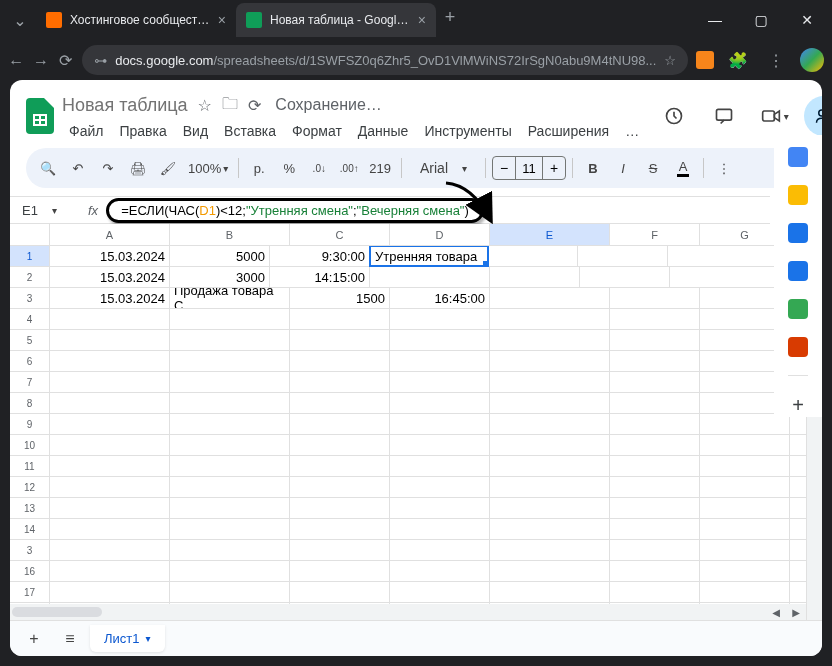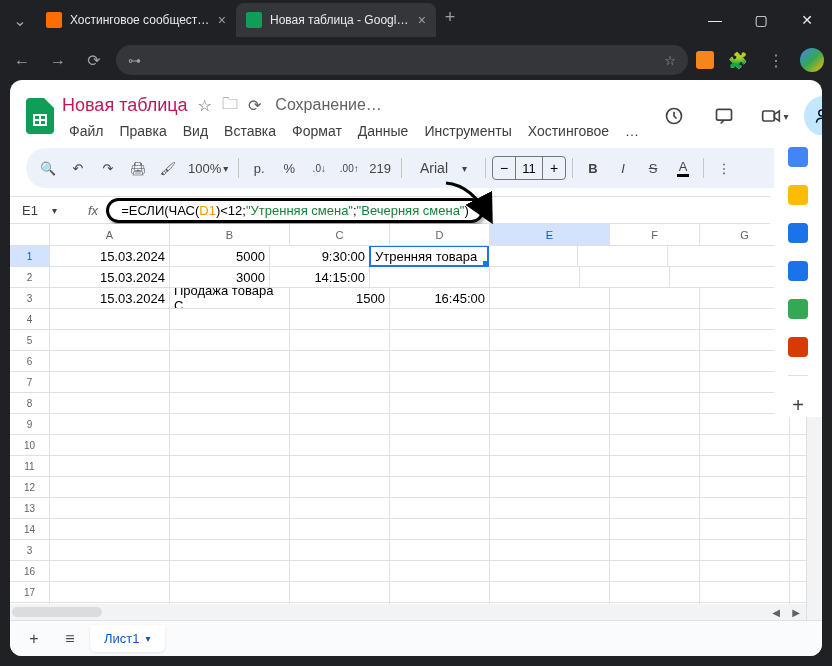--- a/index.html
+++ b/index.html
@@ -31,21 +31,21 @@
 .fox { background: #f6851b; }
 .avatar { width: 24px; height: 24px; border-radius: 50%; background: linear-gradient(135deg,#4285f4,#34a853,#fbbc04); }
 
 
 .sheets { position: absolute; top: 80px; left: 10px; right: 10px; bottom: 10px; background: #fff; border-radius: 12px; display: flex; flex-direction: column; overflow: hidden; }
 .sheets-header { height: 64px; display: flex; align-items: center; padding: 8px 16px 0; gap: 8px; }
 .sheets-logo { width: 36px; height: 36px; display:flex;align-items:center;justify-content:center;}
 .sheets-logo svg { width: 28px; height: 36px; }
 .sheets-title-area { flex: 1; display: flex; flex-direction: column; gap: 0px; }
 .title-row { display: flex; align-items: center; gap: 10px; }
-.doc-title { font-size: 18px; color: #be185d; }
+.doc-title { font-size: 18px; color: #737373; }
 .title-icon { color: #5f6368; font-size: 16px; }
 .saving { color: #5f6368; font-size: 16px; margin-left: 4px; }
 .menu-row { display: flex; gap: 2px; font-size: 14px; color: #3c4043; margin-top: 2px;}
 .menu-item { padding: 2px 7px; border-radius: 4px; }
 .header-right { display: flex; align-items: center; gap: 10px; }
 .hdr-btn { width: 40px; height: 40px; display:flex;align-items:center;justify-content:center; color: #444; border-radius: 50%; }
 .share-btn { width: 40px; height: 40px; background: #c2e7ff; border-radius: 50%; display:flex;align-items:center;justify-content:center;}
 
 
 .toolbar { height: 40px; margin: 4px 16px 8px; background: #edf2fa; border-radius: 20px; display: flex; align-items: center; padding: 0 8px; gap: 2px; }
@@ -131,20 +131,21 @@
     <div class="win-btn">✕</div>
   </div>
 </div>
 
 <div class="addr-bar">
   <div class="nav-btn">←</div>
   <div class="nav-btn">→</div>
   <div class="nav-btn">⟳</div>
   <div class="url-field">
     <span>⊶</span>
+    <span class="url-text"><span class="url-domain">docs.google.com</span><span class="url-path">/spreadsheets/d/1SWFSZ0q6Zhr5_OvD1VlMWiNS72IrSgN0abu9M4tNU98...</span></span>
     <span style="margin-left:auto">☆</span>
   </div>
   <div class="ext-icons">
     <div class="ext-icon fox"></div>
     <div class="nav-btn">🧩</div>
     <div class="nav-btn">⋮</div>
     <div class="avatar"></div>
   </div>
 </div>
 
@@ -165,21 +166,21 @@
         <span class="saving">Сохранение…</span>
       </div>
       <div class="menu-row">
         <span class="menu-item">Файл</span>
         <span class="menu-item">Правка</span>
         <span class="menu-item">Вид</span>
         <span class="menu-item">Вставка</span>
         <span class="menu-item">Формат</span>
         <span class="menu-item">Данные</span>
         <span class="menu-item">Инструменты</span>
-        <span class="menu-item">Хостинговое</span>
+        <span class="menu-item">Расширения</span>
         <span class="menu-item">…</span>
       </div>
     </div>
     <div class="header-right">
       <div class="hdr-btn">
           <svg width="20" height="20" viewBox="0 0 24 24" fill="none" stroke="#444" stroke-width="2">
             <circle cx="12" cy="12" r="9"></circle>
             <path d="M12 7v5l3 3"></path>
           </svg>
         </div>

